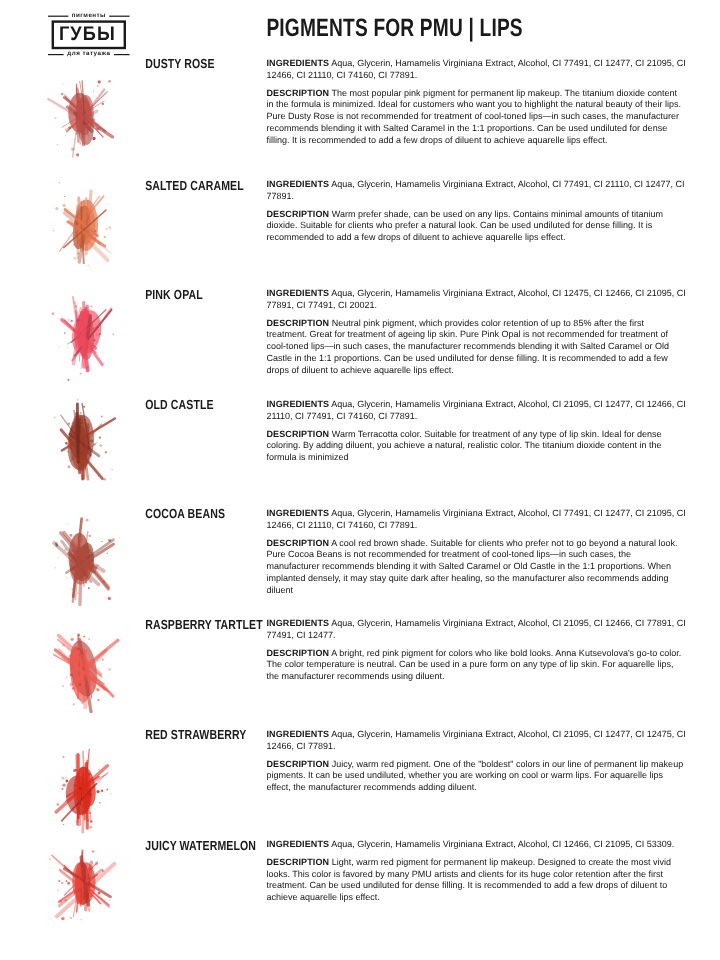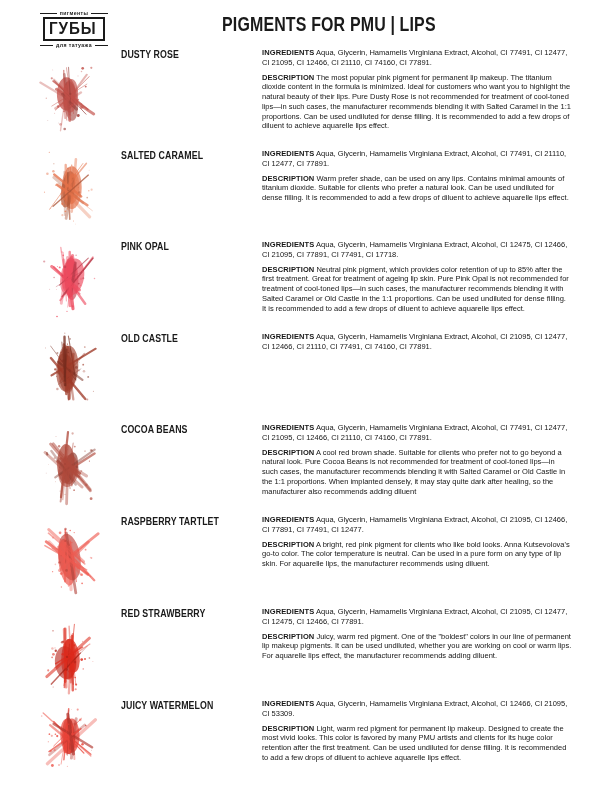--- a/index.html
+++ b/index.html
@@ -41,21 +41,21 @@
   
   .row { position: absolute; left: 0; width: 600px; }
   .splash { position: absolute; left: 32px; width: 74px; height: 84px; }
   .splash svg { display: block; }
   .product-name {
     position: absolute; left: 121px; top: 1px; width: 104px;
     font-size: 11px; font-weight: bold; line-height: 1; white-space: nowrap;
     transform: scaleX(0.8); transform-origin: left top; letter-spacing: 0.1px;
   }
   .texts { position: absolute; left: 222px; top: 0; width: 350px; }
-  .para { font-size: 7.5px; line-height: 1.3; margin-bottom: 5px; color: #161616; margin-left: 40px; }
+  .para { font-size: 7.5px; line-height: 1.3; margin-bottom: 5px; color: #161616; }
   .para b { font-weight: bold; letter-spacing: 0.1px; }
 </style>
 </head>
 <body>
 
 <div class="page">
 
   <div class="logo">
     <div class="logo-row">
       <span class="rule"></span>
@@ -252,21 +252,21 @@
             <circle cx="49.4" cy="33.3" r="0.77" fill="#ee4a5e" opacity="0.66"></circle>
             <circle cx="61.5" cy="40.6" r="0.76" fill="#ee4a5e" opacity="0.49"></circle>
             <circle cx="28.4" cy="37.1" r="0.43" fill="#ee4a5e" opacity="0.47"></circle>
             <circle cx="45.7" cy="45.6" r="0.91" fill="rgb(190,59,75)" opacity="0.80"></circle>
             <circle cx="16.6" cy="51.2" r="0.50" fill="rgb(190,59,75)" opacity="0.36"></circle>
             <circle cx="36.8" cy="48.1" r="0.83" fill="#ee4a5e" opacity="0.73"></circle>
           </svg>
         </div>
     <div class="product-name">PINK OPAL</div>
     <div class="texts">
-      <p class="para"><b>INGREDIENTS</b> <span>Aqua, Glycerin, Hamamelis Virginiana Extract, Alcohol, CI 12475, CI 12466, CI 21095, CI 77891, CI 77491, CI 17718.</span></p>
+      <p class="para"><b>INGREDIENTS</b> <span>Aqua, Glycerin, Hamamelis Virginiana Extract, Alcohol, CI 12475, CI 12466, CI 21095, CI 77891, CI 77491, CI 20021.</span></p>
       <p class="para"><b>DESCRIPTION</b> <span>Neutral pink pigment, which provides color retention of up to 85% after the first treatment. Great for treatment of ageing lip skin. Pure Pink Opal is not recommended for treatment of cool-toned lips—in such cases, the manufacturer recommends blending it with Salted Caramel or Old Castle in the 1:1 proportions. Can be used undiluted for dense filling. It is recommended to add a few drops of diluent to achieve aquarelle lips effect.</span></p>
     </div>
   </div>
 
   <div class="row" style="top: 332px;">
     <div class="splash" style="top: -4px;">
           <svg viewBox="0 0 72 84" width="74" height="84" xmlns="http://www.w3.org/2000/svg">
             <ellipse cx="33.8" cy="41.1" rx="8.7" ry="23.9" fill="#9e3a28" opacity="0.55" transform="rotate(-2.4 33.8 41.1)"></ellipse>
             <ellipse cx="32.9" cy="40.5" rx="8.2" ry="15.4" fill="rgb(130,48,33)" opacity="0.58" transform="rotate(-9.0 32.9 40.5)"></ellipse>
             <ellipse cx="34.3" cy="40.7" rx="10.9" ry="23.1" fill="#9e3a28" opacity="0.63" transform="rotate(4.8 34.3 40.7)"></ellipse>
@@ -316,20 +316,21 @@
             <circle cx="24.4" cy="25.1" r="1.06" fill="rgb(126,46,32)" opacity="0.45"></circle>
             <circle cx="43.4" cy="39.4" r="1.43" fill="rgb(126,46,32)" opacity="0.52"></circle>
             <circle cx="32.4" cy="39.3" r="0.40" fill="#9e3a28" opacity="0.34"></circle>
             <circle cx="22.2" cy="41.4" r="1.10" fill="#9e3a28" opacity="0.76"></circle>
             <circle cx="31.8" cy="5.2" r="0.61" fill="#9e3a28" opacity="0.42"></circle>
           </svg>
         </div>
     <div class="product-name">OLD CASTLE</div>
     <div class="texts">
       <p class="para"><b>INGREDIENTS</b> <span>Aqua, Glycerin, Hamamelis Virginiana Extract, Alcohol, CI 21095, CI 12477, CI 12466, CI 21110, CI 77491, CI 74160, CI 77891.</span></p>
+      <p class="para"><b>DESCRIPTION</b> <span>Warm Terracotta color. Suitable for treatment of any type of lip skin. Ideal for dense coloring. By adding diluent, you achieve a natural, realistic color. The titanium dioxide content in the formula is minimized</span></p>
     </div>
   </div>
 
   <div class="row" style="top: 423px;">
     <div class="splash" style="top: 3px;">
           <svg viewBox="0 0 72 84" width="74" height="84" xmlns="http://www.w3.org/2000/svg">
             <ellipse cx="32.9" cy="37.7" rx="8.8" ry="19.7" fill="#b04a3c" opacity="0.74" transform="rotate(0.7 32.9 37.7)"></ellipse>
             <ellipse cx="37.8" cy="42.4" rx="6.9" ry="16.2" fill="rgb(144,61,49)" opacity="0.66" transform="rotate(10.0 37.8 42.4)"></ellipse>
             <ellipse cx="35.4" cy="45.0" rx="10.0" ry="16.1" fill="#b04a3c" opacity="0.60" transform="rotate(8.0 35.4 45.0)"></ellipse>
             <line x1="61.5" y1="27.5" x2="28.5" y2="48.6" stroke="#b04a3c" stroke-width="2.5" stroke-linecap="round" opacity="0.65"></line>
@@ -441,21 +442,21 @@
             <circle cx="22.4" cy="48.4" r="0.81" fill="#ef5a50" opacity="0.33"></circle>
             <circle cx="38.9" cy="26.5" r="0.77" fill="#ef5a50" opacity="0.58"></circle>
             <circle cx="49.1" cy="67.3" r="0.89" fill="#ef5a50" opacity="0.78"></circle>
             <circle cx="27.7" cy="53.5" r="0.35" fill="#ef5a50" opacity="0.33"></circle>
             <circle cx="32.8" cy="14.1" r="0.44" fill="#ef5a50" opacity="0.38"></circle>
           </svg>
         </div>
     <div class="product-name">RASPBERRY TARTLET</div>
     <div class="texts">
       <p class="para"><b>INGREDIENTS</b> <span>Aqua, Glycerin, Hamamelis Virginiana Extract, Alcohol, CI 21095, CI 12466, CI 77891, CI 77491, CI 12477.</span></p>
-      <p class="para"><b>DESCRIPTION</b> <span>A bright, red pink pigment for clients who like bold looks. Anna Kutsevolova's go-to color. The color temperature is neutral. Can be used in a pure form on any type of lip skin. For aquarelle lips, the manufacturer recommends using diluent.</span></p>
+      <p class="para"><b>DESCRIPTION</b> <span>A bright, red pink pigment for colors who like bold looks. Anna Kutsevolova's go-to color. The color temperature is neutral. Can be used in a pure form on any type of lip skin. For aquarelle lips, the manufacturer recommends using diluent.</span></p>
     </div>
   </div>
 
   <div class="row" style="top: 607px;">
     <div class="splash" style="top: 9px;">
           <svg viewBox="0 0 72 84" width="74" height="84" xmlns="http://www.w3.org/2000/svg">
             <ellipse cx="35.8" cy="43.3" rx="7.6" ry="20.4" fill="#dd2a1c" opacity="0.58" transform="rotate(0.6 35.8 43.3)"></ellipse>
             <ellipse cx="32.6" cy="46.6" rx="10.7" ry="16.5" fill="rgb(181,34,23)" opacity="0.60" transform="rotate(-5.3 32.6 46.6)"></ellipse>
             <ellipse cx="38.9" cy="39.5" rx="7.5" ry="16.9" fill="#dd2a1c" opacity="0.73" transform="rotate(-9.3 38.9 39.5)"></ellipse>
             <line x1="36.6" y1="38.3" x2="40.1" y2="68.0" stroke="rgb(166,32,21)" stroke-width="1.8" stroke-linecap="round" opacity="0.40"></line>

